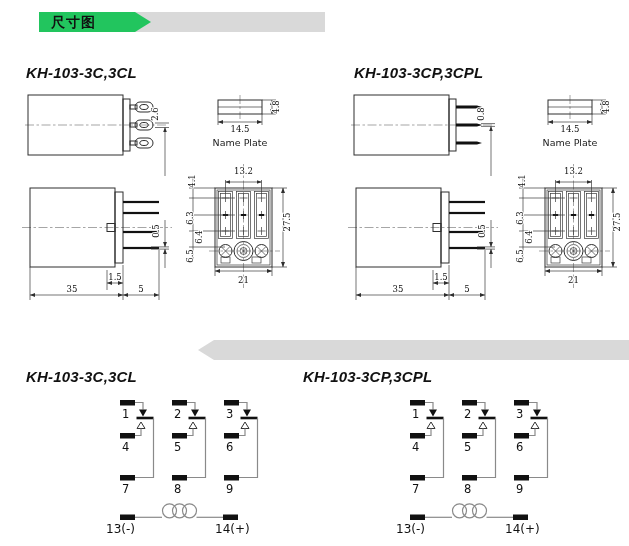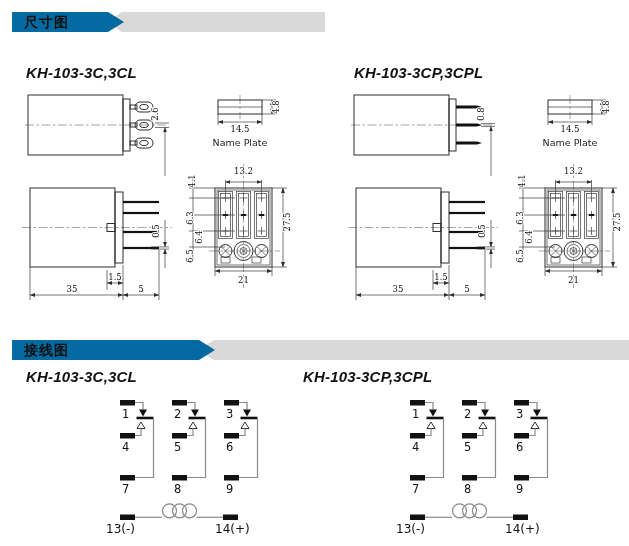--- a/index.html
+++ b/index.html
@@ -1,21 +1,21 @@
 <!DOCTYPE html>
 <html><head>
 <meta charset="utf-8">
 <style>
   html,body{margin:0;padding:0;background:#fff;}
   #stage{position:relative;width:629px;height:546px;background:#ffffff;overflow:hidden;
          font-family:"Liberation Sans",sans-serif;}
   .abs{position:absolute;}
   .banner{height:20px;line-height:20px;}
-  .banner-dark{background:#0369a1;z-index:2;
-    clip-path:polygon(0 0,calc(100% - 16px) 0,100% 50%,calc(100% - 16px) 100%,0 100%);}
+  .banner-dark{background:#22c55e;z-index:2;
+    clip-path:polygon(0 0,calc(100% - 16px) 0,100% 50%,calc(100% - 16px) 100%,0 100%);margin-left:27px;}
   .banner-light{background:#d9d9d9;z-index:1;
     clip-path:polygon(16px 0,100% 0,100% 100%,16px 100%,0 50%);}
   .banner-text{font-size:14px;font-weight:bold;color:#111;padding-left:12px;letter-spacing:1px;}
   .model-title{font-size:15px;font-weight:bold;color:#111;letter-spacing:.2px;font-style:italic;}
   svg{overflow:visible;}
   svg text{font-family:"DejaVu Serif",serif;}
   .dim{font-size:8.5px;fill:#111;paint-order:stroke;stroke:#fff;stroke-width:2px;}
   .tnum{font-size:11.5px;fill:#111;font-family:"DejaVu Sans",sans-serif;}
   .clbl{font-size:12px;fill:#111;font-family:"DejaVu Sans",sans-serif;}
   .npl{font-size:9.5px;fill:#222;font-family:"DejaVu Sans",sans-serif;}
@@ -271,23 +271,20 @@
     <line class="lnt" x1="85" y1="107" x2="100" y2="107"></line>
     <line class="lnt" x1="96" y1="28" x2="96" y2="107" marker-start="url(#arw)" marker-end="url(#arw)"></line>
     <text class="dim" transform="rotate(-90 103 62)" x="103" y="62" text-anchor="middle">27.5</text>
     <line class="lnt" x1="28" y1="107" x2="28" y2="116"></line>
     <line class="lnt" x1="85" y1="107" x2="85" y2="116"></line>
     <line class="lnt" x1="28" y1="111" x2="85" y2="111" marker-start="url(#arw)" marker-end="url(#arw)"></line>
     <text class="dim" x="56.5" y="123" text-anchor="middle">21</text>
   </svg>
 
   <div class="abs banner banner-light" style="left:198px;top:340px;width:431px;"></div>
-  <div class="abs banner banner-dark" style="left:12px;top:340px;width:203px;">
-    <span class="banner-text">接线图</span>
-  </div>
 
   <div class="abs model-title" style="left:26px;top:368px;">KH-103-3C,3CL</div>
   <div class="abs model-title" style="left:303px;top:368px;">KH-103-3CP,3CPL</div>
 
   <svg class="abs" style="left:100px;top:392px;" width="200" height="150" viewBox="0 0 200 150">
     <g transform="translate(20,0)">
       <rect class="blk" x="0" y="8" width="15" height="5.5"></rect>
       <text class="tnum" x="2" y="26">1</text>
       <path class="wire" d="M15,10.5 h8 v7"></path>
       <polygon class="blk" points="19,17.5 27,17.5 23,24.5"></polygon>

